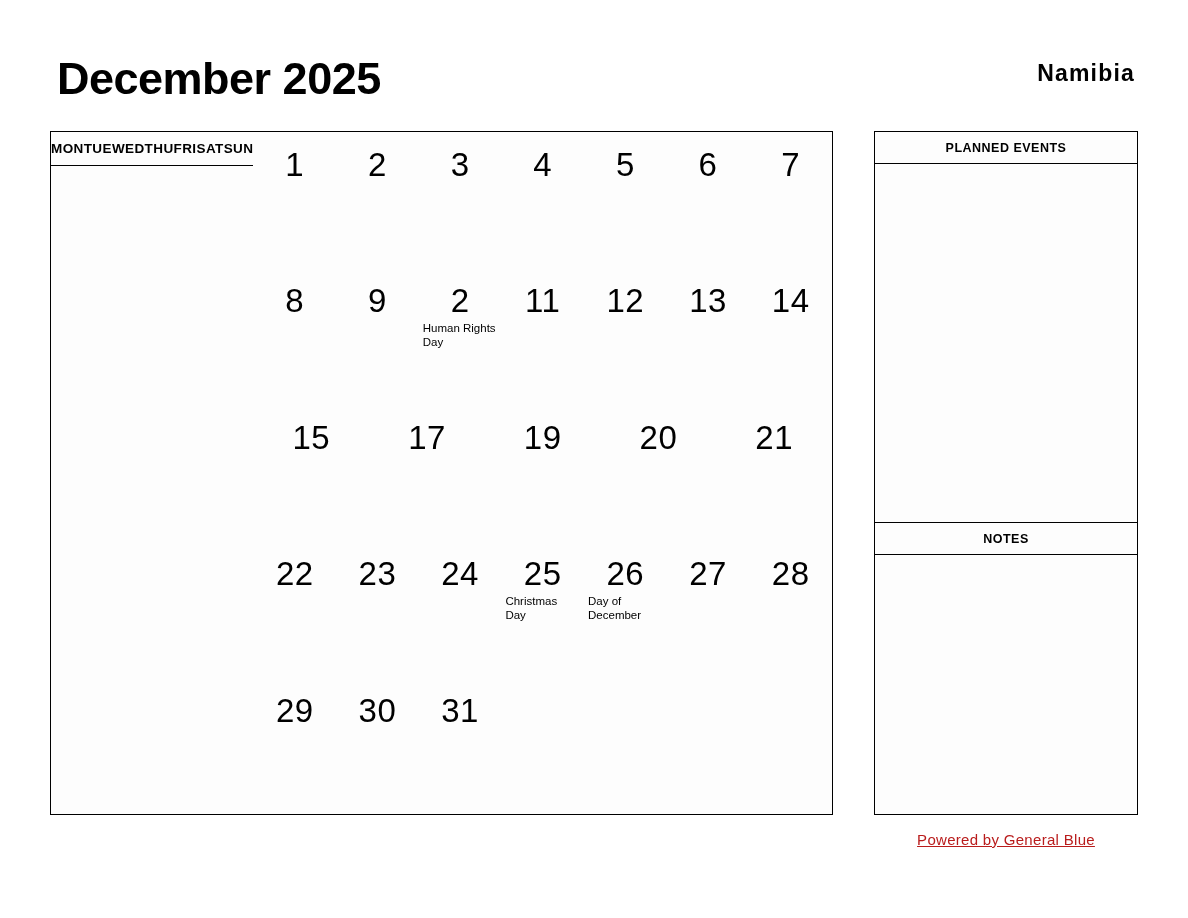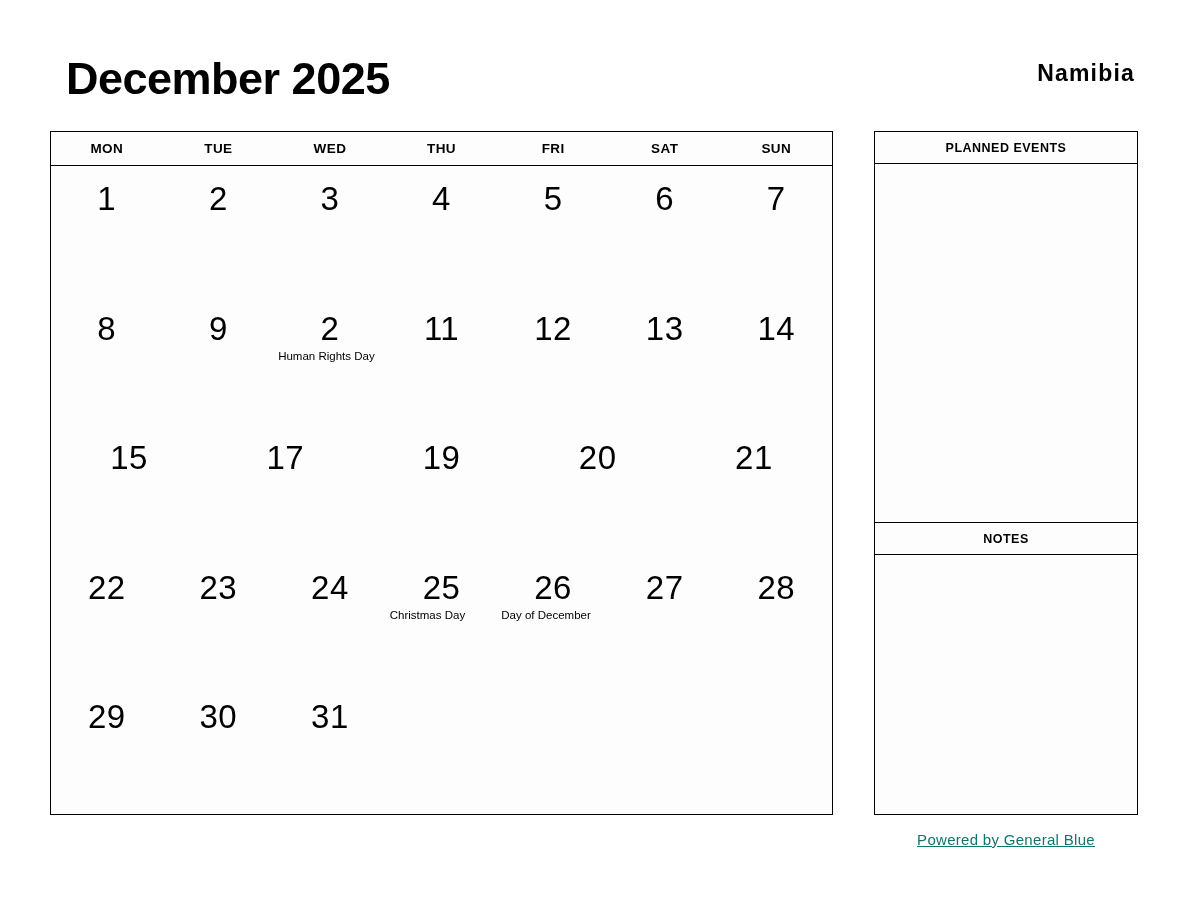--- a/index.html
+++ b/index.html
@@ -13,21 +13,21 @@
     position: relative;
     font-family: "Liberation Sans", "DejaVu Sans", sans-serif;
     color: #000000;
     overflow: hidden;
     -webkit-font-smoothing: antialiased;
   }
 
   
   #page-title {
     position: absolute;
-    left: 66px;
+    left: 57px;
     top: 56px;
     font-size: 45px;
     font-weight: bold;
     letter-spacing: -0.5px;
     line-height: 1;
     white-space: nowrap;
   }
   #country-label {
     position: absolute;
     right: 53px;
@@ -43,21 +43,21 @@
   #calendar {
     position: absolute;
     left: 50px;
     top: 131px;
     width: 783px;
     height: 684px;
     border: 1px solid #000000;
     box-sizing: border-box;
     background: #fdfdfd;
     display: flex;
-    flex-direction: column;
+    flex-direction: row;
   }
   #weekday-row {
     display: flex;
     height: 33px;
     border-bottom: 1px solid #000000;
     flex: 0 0 auto;
   }
   .weekday-cell {
     flex: 1 1 0;
     display: flex;
@@ -282,13 +282,13 @@
 <div id="planned-events-panel" class="side-panel">
   <div class="panel-header">PLANNED EVENTS</div>
   <div class="panel-body"></div>
 </div>
 
 <div id="notes-panel" class="side-panel">
   <div class="panel-header">NOTES</div>
   <div class="panel-body"></div>
 </div>
 
-<a id="footer-link" href="#" style="color: #0f766e;">Powered by General Blue</a>
+<a id="footer-link" href="#" style="color: #b91c1c;">Powered by General Blue</a>
 
 </body></html>

